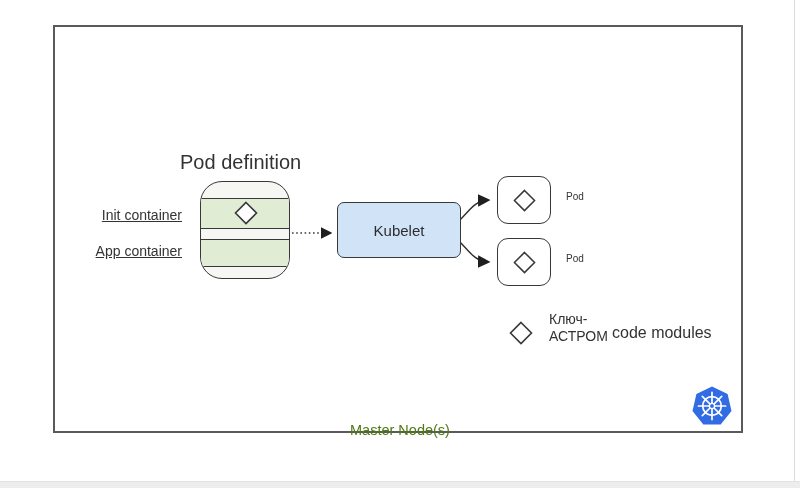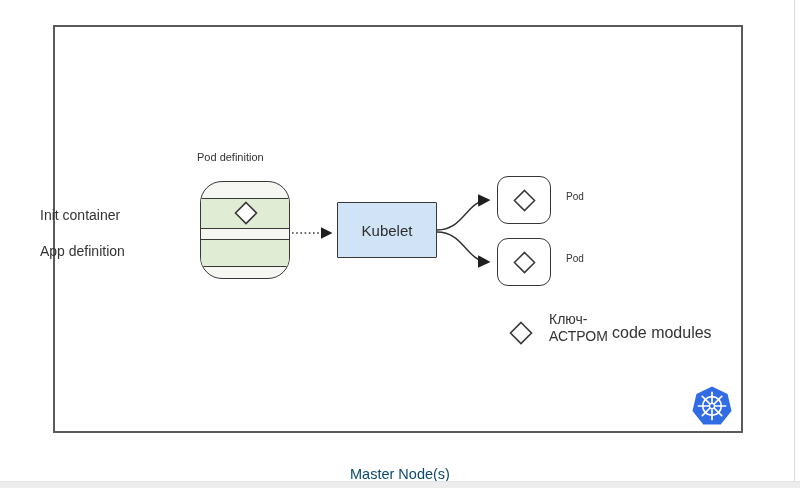--- a/index.html
+++ b/index.html
@@ -15,39 +15,39 @@
   .frame{
     left:53px;top:25px;width:690px;height:408px;
     box-sizing:border-box;border:2px solid #5a5a5a;background:#ffffff;
   }
 
   
   .page-right-line{left:794px;top:0;width:1px;height:481px;background:#dcdcdc;}
   .page-bottom-strip{left:0;top:481px;width:800px;height:7px;background:#ededed;border-top:1px solid #e2e2e2;box-sizing:border-box;}
 
   
-  .pod-title{left:197px;top:151px;font-size:11px;}
+  .pod-title{left:180px;top:151px;font-size:20px;}
   .pod-shape{
     left:200px;top:181px;width:90px;height:98px;box-sizing:border-box;
     border:1.6px solid #383838;border-radius:22px;background:#f6f6f3;overflow:hidden;
   }
   .stripe{position:absolute;left:-2px;right:-2px;background:#e0ecd4;
     border-top:1.5px solid #383838;border-bottom:1.5px solid #383838;box-sizing:border-box;}
   .stripe-init{top:16px;height:31px;}
   .stripe-app{top:57px;height:28px;}
   .pod-shape .diamond-svg{position:absolute;left:33px;top:19px;}
 
-  .side-label{left:40px;width:142px;text-align:left;font-size:14px;}
+  .side-label{left:40px;width:142px;text-align:right;font-size:14px;text-decoration:underline;}
   .label-init{top:207px;}
   .label-app{top:243px;}
 
   
   .kubelet{
-    left:337px;top:202px;width:100px;height:56px;box-sizing:border-box;
-    background:#d0e3f7;border:1.6px solid #383838;border-radius:1px;
+    left:337px;top:202px;width:124px;height:56px;box-sizing:border-box;
+    background:#d0e3f7;border:1.6px solid #383838;border-radius:7px;
     display:flex;align-items:center;justify-content:center;font-size:15px;color:#2d2d2d;
   }
 
   
   .pod-box{
     width:54px;height:48px;box-sizing:border-box;background:#ffffff;
     border:1.6px solid #383838;border-radius:11px;
     display:flex;align-items:center;justify-content:center;
   }
   .pod-box-1{left:497px;top:176px;}
@@ -58,21 +58,21 @@
 
   
   .legend-diamond{left:509px;top:321px;}
   .legend-key{left:549px;top:311px;width:66px;font-size:14px;line-height:17px;}
   .legend-desc{left:612px;top:324px;font-size:16px;}
 
   
   .k8s-logo{left:692px;top:386px;width:40px;height:40px;}
 
   
-  .master-label{left:0;top:466px;width:800px;text-align:center;font-size:14.5px;color:#0c4a6e;}
+  .master-label{left:0;top:422px;width:800px;text-align:center;font-size:14.5px;color:#4d7c0f;}
 
   .arrows{left:0;top:0;width:800px;height:488px;pointer-events:none;}
 </style>
 </head>
 <body>
 
 <div class="abs frame"></div>
 
 <svg class="abs arrows" width="800" height="488" viewBox="0 0 800 488">
   <defs>
@@ -89,21 +89,21 @@
 
 <div class="abs pod-shape">
   <div class="stripe stripe-init"></div>
   <div class="stripe stripe-app"></div>
   <svg class="diamond-svg" width="24" height="24" viewBox="0 0 24 24">
     <polygon points="12,1.5 22.5,12 12,22.5 1.5,12" fill="#ffffff" stroke="#383838" stroke-width="1.6"></polygon>
   </svg>
 </div>
 
 <div class="abs side-label label-init">Init container</div>
-<div class="abs side-label label-app">App definition</div>
+<div class="abs side-label label-app">App container</div>
 
 <div class="abs kubelet">
   <span>Kubelet</span>
 </div>
 
 <div class="abs pod-box pod-box-1">
   <svg width="23" height="23" viewBox="0 0 24 24">
     <polygon points="12,1.5 22.5,12 12,22.5 1.5,12" fill="#ffffff" stroke="#383838" stroke-width="1.6"></polygon>
   </svg>
 </div>

